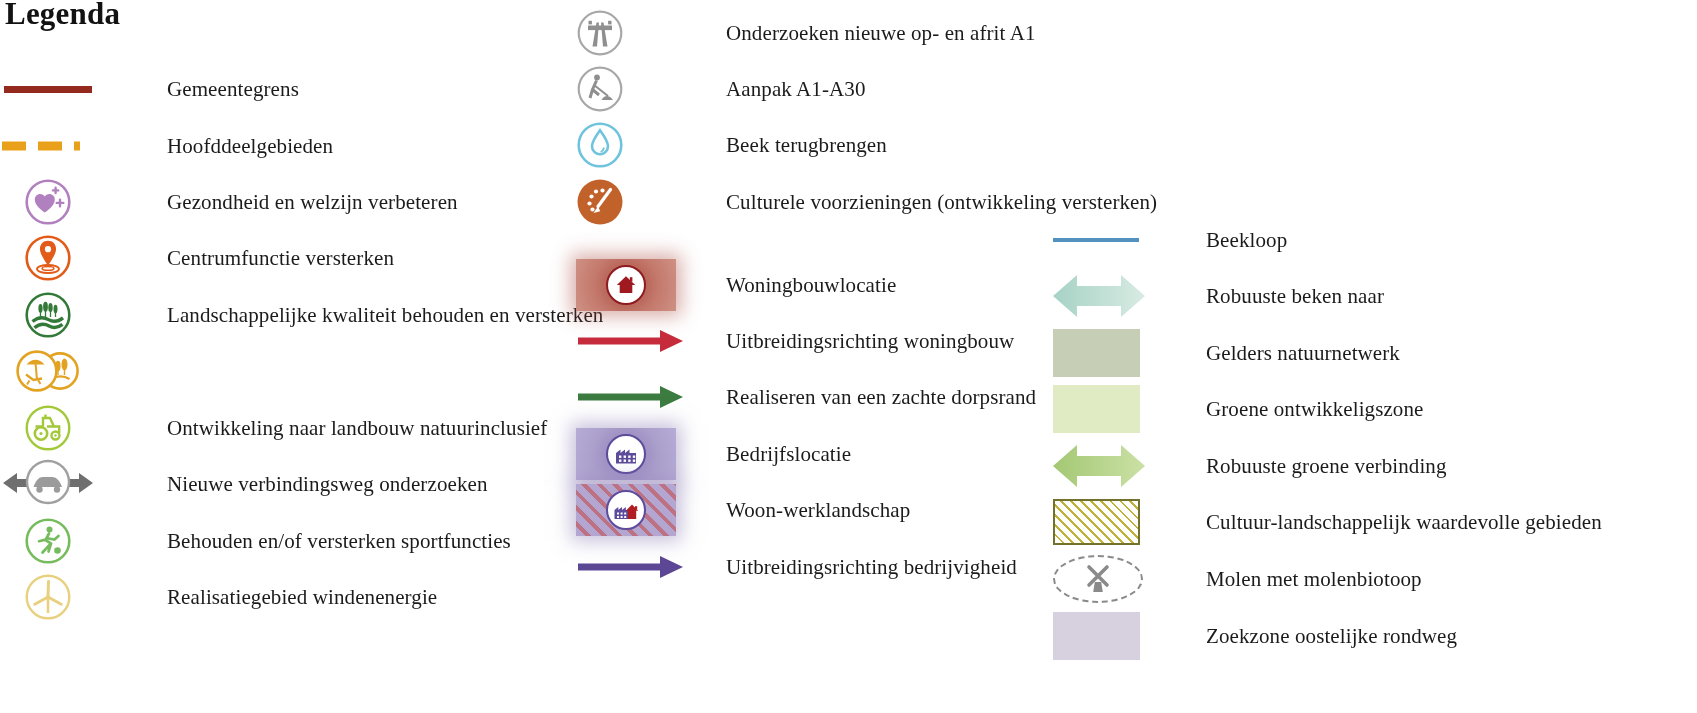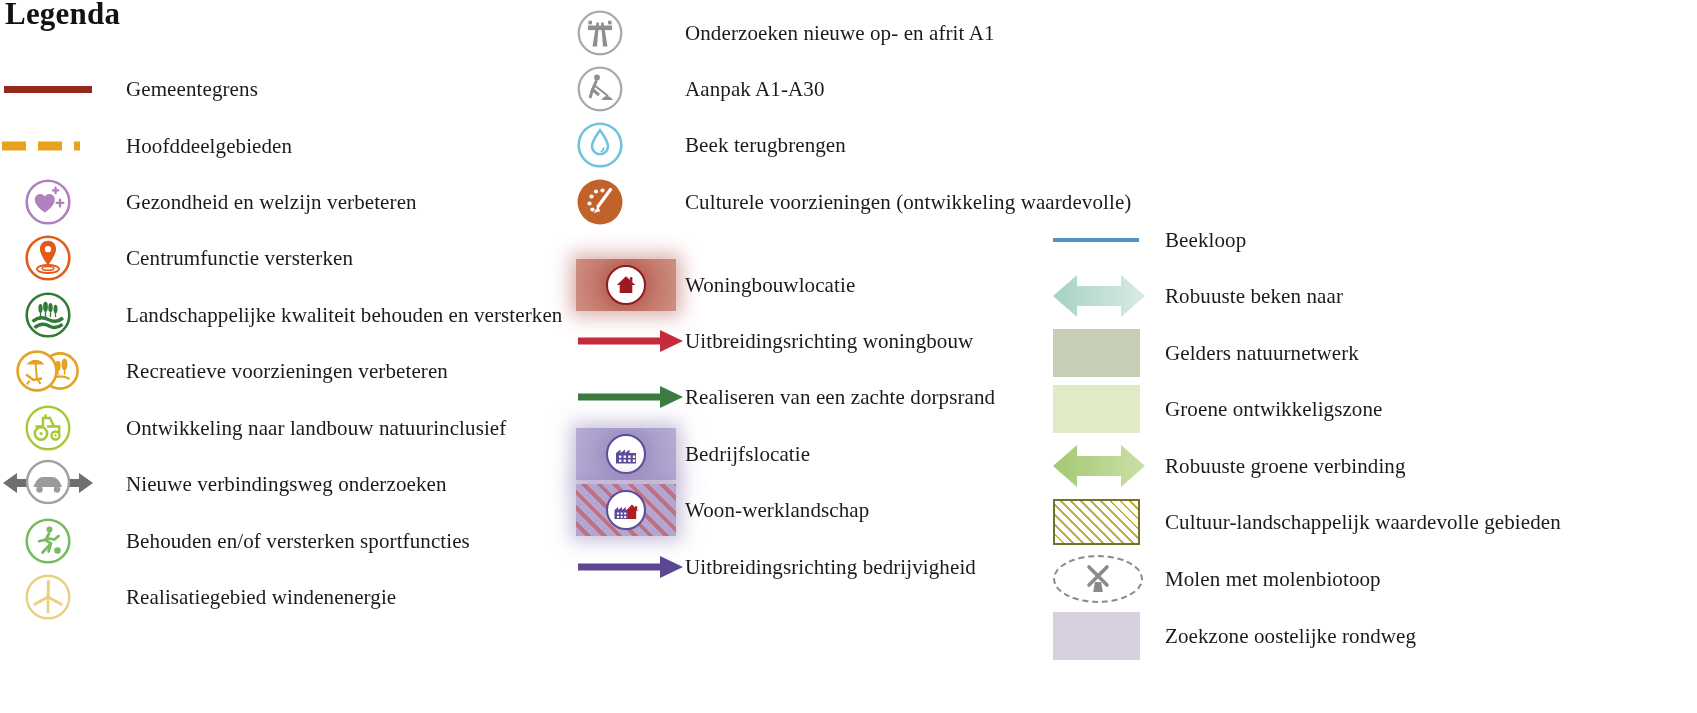--- a/index.html
+++ b/index.html
@@ -1,19 +1,19 @@
 <!DOCTYPE html>
 <html><head>
 <meta charset="utf-8">
 <style>
   html,body{margin:0;padding:0;background:#fff;}
   .canvas{position:relative;width:1697px;height:713px;background:#fff;overflow:hidden;
           font-family:Liberation Serif, serif;color:#1b1b1b;}
   .title{position:absolute;left:5px;top:-4px;font-size:31px;font-weight:700;color:#121212;letter-spacing:.2px;}
-  .item{position:absolute;display:flex;align-items:center;height:56px;}
+  .item{position:absolute;display:flex;align-items:center;height:56px;gap:41px;}
   .c1{left:0;}
   .c2{left:560px;}
   .c3{left:1040px;}
   .icon-box{display:flex;align-items:center;flex:0 0 auto;box-sizing:border-box;}
   .c1 .icon-box{width:96px;justify-content:center;}
   .c2 .icon-box{width:125px;justify-content:flex-start;padding-left:16px;}
   .c3 .icon-box{width:125px;justify-content:flex-start;padding-left:13px;}
   .label{font-size:21px;white-space:nowrap;letter-spacing:.1px;}
   .c1 .label{margin-left:30px;}
 
@@ -110,21 +110,20 @@
         <ellipse cx="48.5" cy="17.5" rx="3" ry="6" fill="#E3A322"></ellipse>
         <path d="M42 23v5M48.5 22v6" stroke="#E3A322" stroke-width="1.4"></path>
         <path d="M35 32c5.5-3.5 13-3.5 18.5 0" stroke="#E3A322" stroke-width="2.4" fill="none"></path>
         <circle cx="21" cy="24" r="19.4" fill="#fff" stroke="#E3A322" stroke-width="2.6"></circle>
         <path d="M10.5 17.5c5-6.5 13-6.5 18 0z" fill="#E3A322"></path>
         <path d="M19.5 15.5 21 33" stroke="#E3A322" stroke-width="2"></path>
         <path d="M10 27.5l7.5 5.5 8.5-1.5" stroke="#E3A322" stroke-width="2.3" fill="none"></path>
         <path d="M13.5 33.5l-2.5 4M22 33l2.5 4" stroke="#E3A322" stroke-width="2"></path>
       </svg>
     </div>
-    <div class="label">Recreatieve voorzieningen verbeteren</div>
   </div>
 
   <div class="item c1" style="top:400px">
     <div class="icon-box">
       <svg width="48" height="48" viewBox="0 0 48 48">
         <circle cx="24" cy="24" r="21.3" fill="none" stroke="#A3C838" stroke-width="2.4"></circle>
         <circle cx="17" cy="29.5" r="6.2" fill="none" stroke="#A3C838" stroke-width="2.6"></circle>
         <circle cx="17" cy="29.5" r="1.6" fill="#A3C838"></circle>
         <circle cx="31.5" cy="31.5" r="4" fill="none" stroke="#A3C838" stroke-width="2.4"></circle>
         <circle cx="31.5" cy="31.5" r="1.2" fill="#A3C838"></circle>
@@ -215,21 +214,21 @@
         <circle cx="24" cy="24" r="22.5" fill="#C1622B"></circle>
         <circle cx="15.5" cy="18.5" r="2.1" fill="#fff"></circle>
           <circle cx="20" cy="13.5" r="2.1" fill="#fff"></circle>
         <circle cx="26.5" cy="12.5" r="2.1" fill="#fff"></circle>
           <circle cx="13.5" cy="25.5" r="2.1" fill="#fff"></circle>
         <circle cx="16.5" cy="31.5" r="2.1" fill="#fff"></circle>
         <path d="M34.5 11.5L22 28.5" stroke="#fff" stroke-width="3.2" stroke-linecap="round"></path>
         <path d="M22 28.5l-4.5 6.5 6.8-1.8z" fill="#fff"></path>
       </svg>
     </div>
-    <div class="label">Culturele voorzieningen (ontwikkeling waardevolle)</div>
+    <div class="label">Culturele voorzieningen (ontwikkeling versterken)</div>
   </div>
 
   <div class="item c2" style="top:257px">
     <div class="icon-box">
       <div class="swatch sw-red">
         <div class="ring ring-red">
           <svg width="22" height="22" viewBox="0 0 22 22">
             <rect x="14.8" y="3.2" width="2.6" height="4.4" fill="#9E1A20"></rect>
             <path fill="#9E1A20" d="M11 2.2 1.8 11h2.9v8h12.6v-8h2.9z"></path>
           </svg>

